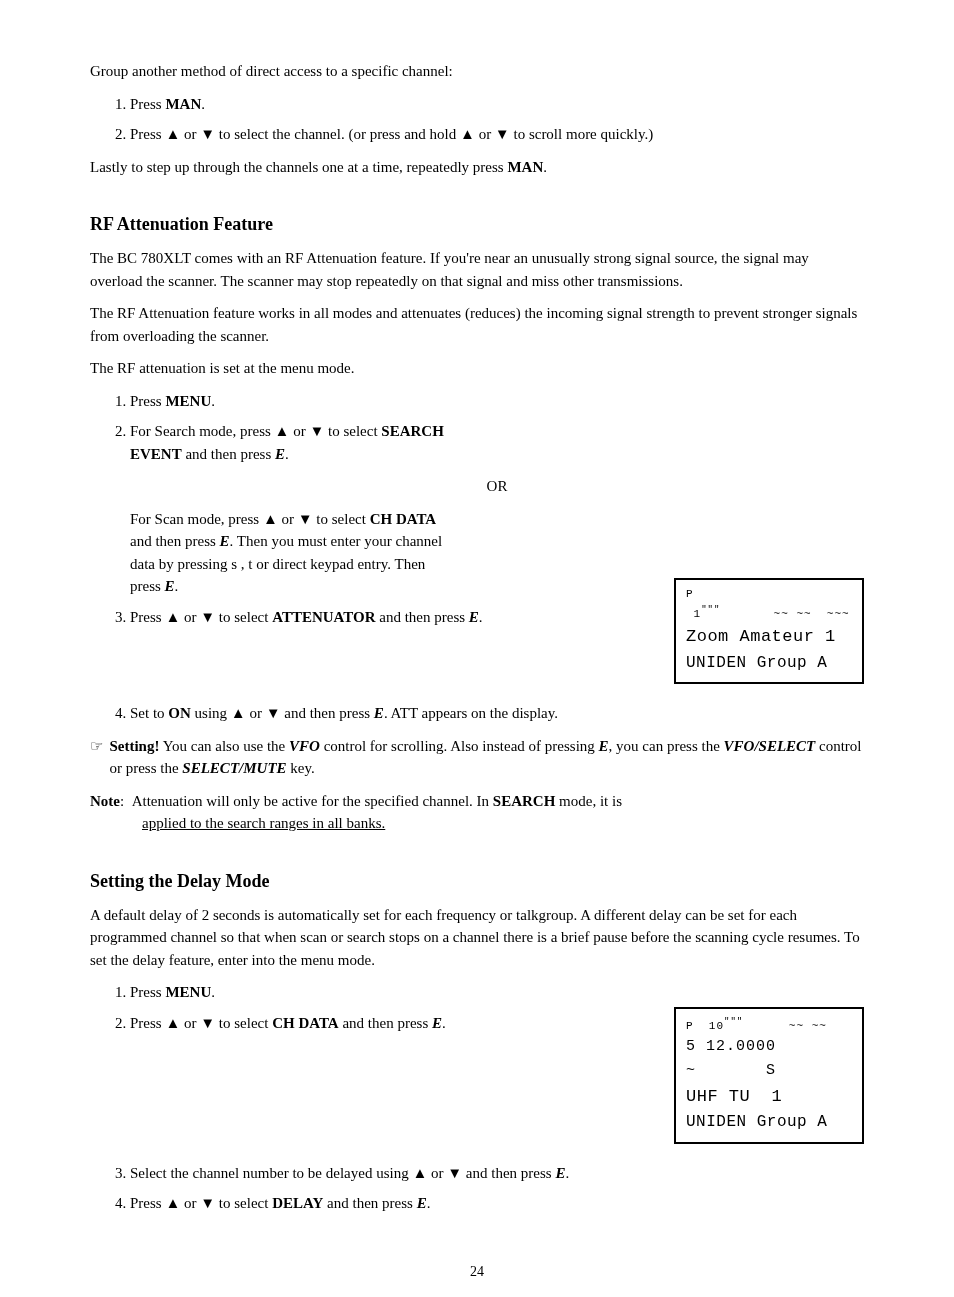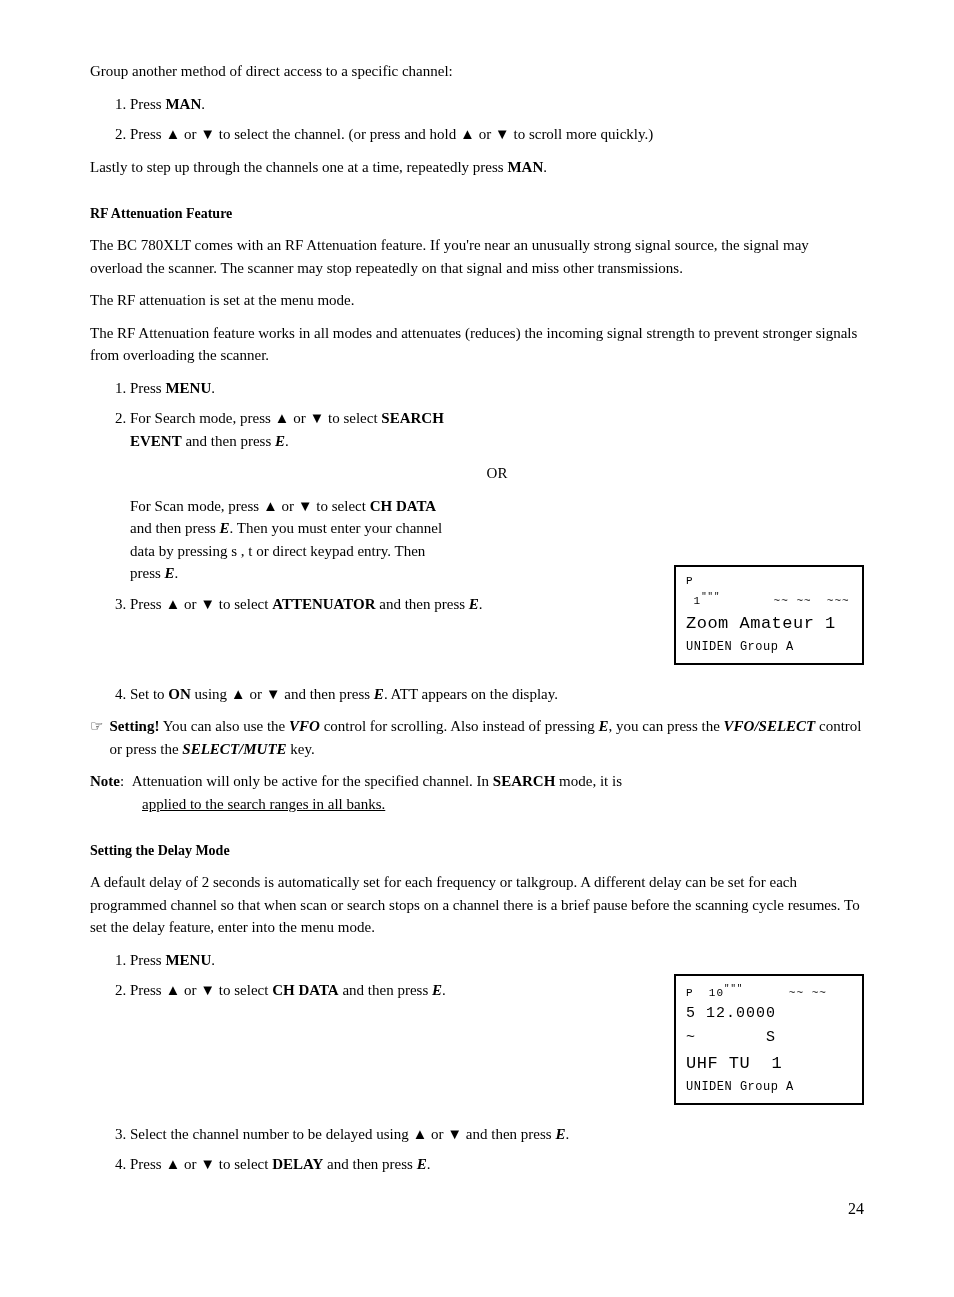--- a/index.html
+++ b/index.html
@@ -18,23 +18,23 @@
     }
     .page-content {
       max-width: 780px;
       margin: 0 auto;
     }
     p {
       margin-bottom: 10px;
       line-height: 1.5;
     }
     .section-heading {
-      font-size: 14px;
+      font-size: 18px;
       font-weight: bold;
-      margin-top: 28px;
+      margin-top: 36px;
       margin-bottom: 12px;
     }
     ol {
       margin-left: 40px;
       margin-bottom: 10px;
     }
     ol li {
       margin-bottom: 8px;
       line-height: 1.5;
     }
@@ -72,32 +72,32 @@
     }
     .display-box .row2 {
       font-size: 15px;
       letter-spacing: 1px;
     }
     .display-box .row3 {
       font-size: 17px;
       letter-spacing: 0.5px;
     }
     .display-box .row4 {
-      font-size: 12px;
+      font-size: 16px;
       letter-spacing: 0.5px;
     }
     .clearfix::after {
       content: "";
       display: table;
       clear: both;
     }
     .page-number {
-      text-align: right;
-      margin-top: 24px;
-      font-size: 16px;
+      text-align: center;
+      margin-top: 49px;
+      font-size: 14px;
     }
     b, strong {
       font-weight: bold;
     }
     em {
       font-style: italic;
     }
   </style>
 </head>
 <body>
@@ -109,22 +109,22 @@
   <ol>
     <li>Press <b>MAN</b>.</li>
     <li>Press ▲ or ▼ to select the channel. (or press and hold ▲ or ▼ to scroll more quickly.)</li>
   </ol>
 
   <p>Lastly to step up through the channels one at a time, repeatedly press <b>MAN</b>.</p>
 
   <div class="section-heading">RF Attenuation Feature</div>
 
   <p>The BC 780XLT comes with an RF Attenuation feature. If you're near an unusually strong signal source, the signal may overload the scanner. The scanner may stop repeatedly on that signal and miss other transmissions.</p>
+  <p>The RF Attenuation feature works in all modes and attenuates (reduces) the incoming signal strength to prevent stronger signals from overloading the scanner.</p>
   <p>The RF attenuation is set at the menu mode.</p>
-  <p>The RF Attenuation feature works in all modes and attenuates (reduces) the incoming signal strength to prevent stronger signals from overloading the scanner.</p>
 
   <ol>
     <li>Press <b>MENU</b>.</li>
     <li>
       For Search mode, press ▲ or ▼ to select <b>SEARCH<br>EVENT</b> and then press <b><em>E</em></b>.
 
       <div class="or-block">OR</div>
 
       <div style="margin-bottom:8px;">
         For Scan mode, press ▲ or ▼ to select <b>CH DATA</b><br>

